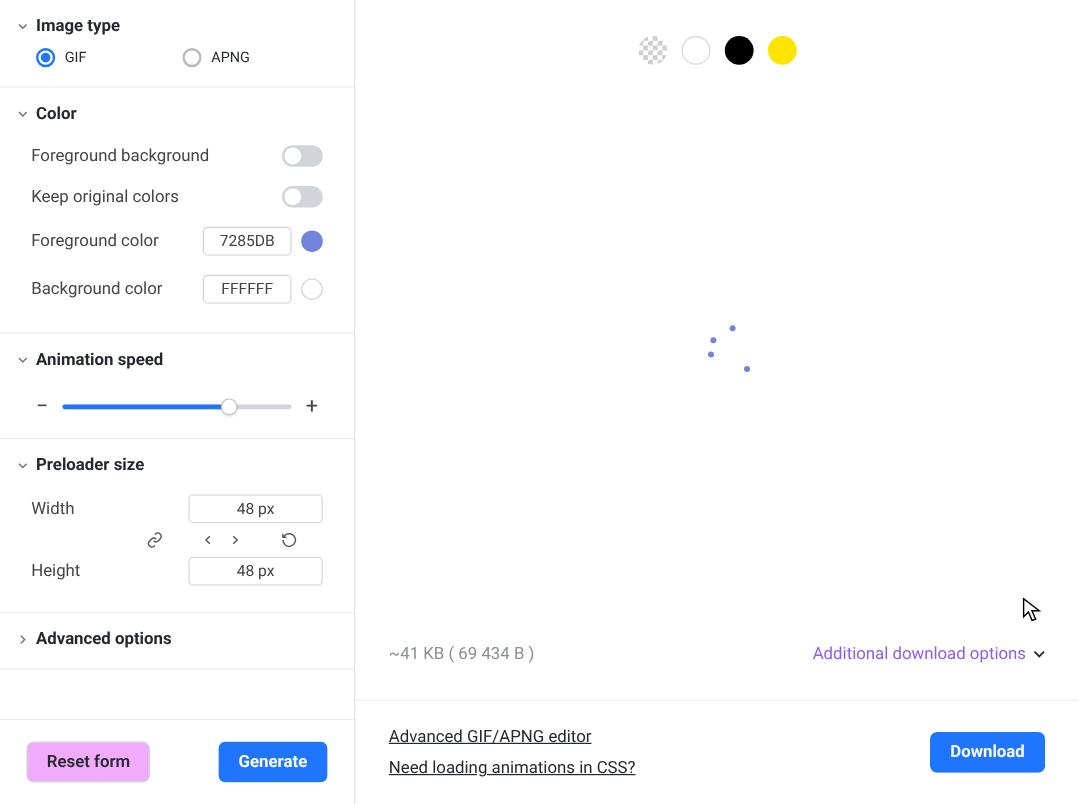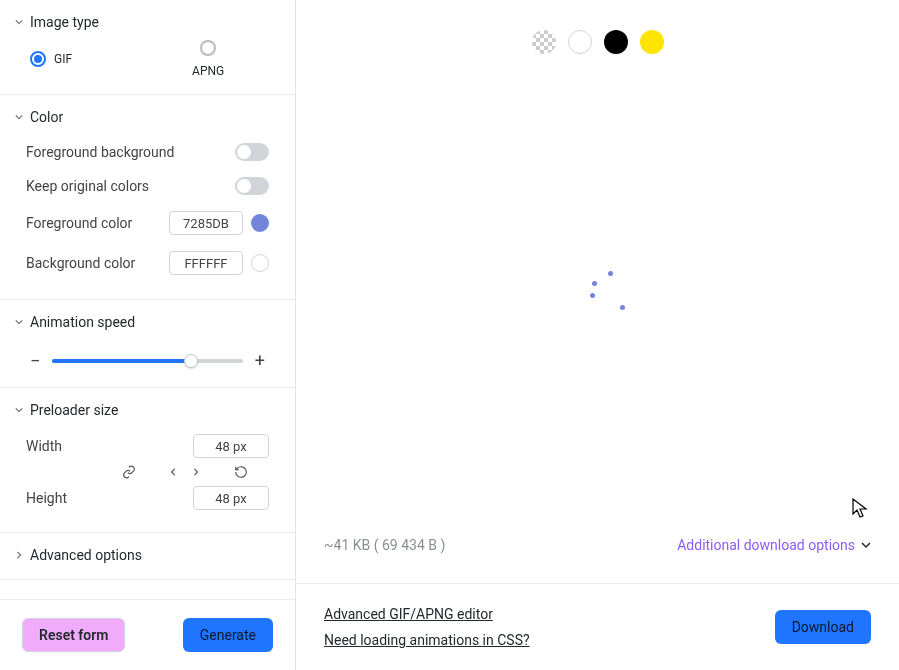--- a/index.html
+++ b/index.html
@@ -1,19 +1,19 @@
 <!DOCTYPE html>
 <html><head>
 <meta charset="utf-8">
 <style>
 * { box-sizing: border-box; margin: 0; padding: 0; font-family: -apple-system, BlinkMacSystemFont, "Segoe UI", Roboto, sans-serif; }
 body { width: 899px; height: 670px; display: flex; background: #fff; color: #333; overflow: hidden; }
 .sidebar { width: 296px; border-right: 1px solid #e1e4e8; display: flex; flex-direction: column; }
 .section { border-bottom: 1px solid #eaecef; padding: 14px 0 16px 0; }
-.section-header { display: flex; align-items: center; padding: 0 14px 10px 14px; gap: 6px; font-size: 14px; font-weight: 400; color: #24292e; cursor: pointer; }
+.section-header { display: flex; align-items: center; padding: 0 14px 10px 14px; gap: 6px; font-size: 14px; font-weight: 700; color: #24292e; cursor: pointer; }
 .section-header.collapsed { padding-bottom: 0; }
 .chev { width: 10px; height: 10px; display: inline-flex; align-items: center; justify-content: center; }
 .chev svg { stroke: #6a737d; }
 .radio-row { display: flex; gap: 40px; padding: 0 30px; align-items: center; }
 .radio-item { display: flex; align-items: center; gap: 8px; cursor: pointer; }
 .radio-outer { width: 16px; height: 16px; border-radius: 50%; border: 2px solid #bbb; display: flex; align-items: center; justify-content: center; }
 .radio-outer.selected { border-color: #1f75fe; }
 .radio-inner { width: 8px; height: 8px; border-radius: 50%; background: #1f75fe; }
 .radio-label { font-size: 12px; color: #24292e; }
 .field-row { display: flex; align-items: center; justify-content: space-between; padding: 8px 26px; font-size: 14px; color: #444; }
@@ -22,27 +22,27 @@
 .color-input-wrap { display: flex; align-items: center; gap: 8px; }
 .color-text { width: 74px; height: 24px; border: 1px solid #d1d5da; border-radius: 4px; font-size: 13px; text-align: center; color: #444; }
 .swatch { width: 18px; height: 18px; border-radius: 50%; }
 .swatch-border { border: 1px solid #d1d5da; }
 .slider-row { display: flex; align-items: center; gap: 12px; padding: 10px 30px 0 30px; }
 .slider-btn { font-size: 18px; color: #444; cursor: pointer; user-select: none; }
 .slider-track { flex: 1; height: 4px; background: #d1d5da; border-radius: 2px; position: relative; }
 .slider-fill { position: absolute; left: 0; top: 0; bottom: 0; background: #1f75fe; border-radius: 2px; }
 .slider-handle { position: absolute; width: 14px; height: 14px; border-radius: 50%; background: #fff; border: 1px solid #c0c4c8; top: -5px; transform: translateX(-50%); box-shadow: 0 1px 2px rgba(0,0,0,0.15); }
 .size-row { display: flex; align-items: center; justify-content: space-between; padding: 6px 26px; font-size: 14px; color: #444; }
-.size-input { width: 76px; height: 24px; border: 1px solid #d1d5da; border-radius: 4px; font-size: 13px; text-align: center; color: #444; }
+.size-input { width: 112px; height: 24px; border: 1px solid #d1d5da; border-radius: 4px; font-size: 13px; text-align: center; color: #444; }
 .size-mid { display: flex; align-items: center; justify-content: center; gap: 34px; padding: 1px 26px 1px 100px; color: #555; }
 .size-mid .mini { font-size: 14px; cursor: pointer; display: inline-flex; }
 .footer-bar { margin-top: auto; padding: 18px 22px; display: flex; align-items: center; justify-content: space-between; border-top: 1px solid #eaecef; }
 .btn { padding: 8px 16px; border-radius: 6px; font-size: 14px; cursor: pointer; border: 1px solid transparent; }
 .btn-plain { border-color: #d1d5da; background: #f0abfc; color: #24292e; font-weight: 600; }
-.btn-primary { background: #1f75fe; color: #0f172a; font-weight: 400; }
+.btn-primary { background: #1f75fe; color: #ffffff; font-weight: 700; }
 .preview { flex: 1; display: flex; flex-direction: column; position: relative; }
 .preview-swatches { display: flex; gap: 12px; justify-content: center; padding: 30px 0 0 0; }
 .psw { width: 24px; height: 24px; border-radius: 50%; cursor: pointer; }
 .psw-transparent { background-image: linear-gradient(45deg,#ccc 25%,transparent 25%),linear-gradient(-45deg,#ccc 25%,transparent 25%),linear-gradient(45deg,transparent 75%,#ccc 75%),linear-gradient(-45deg,transparent 75%,#ccc 75%); background-size: 8px 8px; background-position: 0 0,0 4px,4px -4px,-4px 0; }
 .psw-white { background: #fff; border: 1px solid #d1d5da; }
 .psw-black { background: #000; }
 .psw-yellow { background: #ffe400; }
 .preview-canvas { flex: 1; display: flex; align-items: center; justify-content: center; position: relative; }
 .loader-dot { position: absolute; width: 5px; height: 5px; border-radius: 50%; background: #7285DB; }
 .cursor-icon { position: absolute; left: 556px; top: 498px; }
@@ -67,21 +67,21 @@
         </span>
       <span>Image type</span>
     </div>
     <div class="radio-row">
       <div class="radio-item">
         <span class="radio-outer selected">
             <span class="radio-inner"></span>
           </span>
         <span class="radio-label">GIF</span>
       </div>
-      <div class="radio-item" style="margin-left:80px;flex-direction:column;">
+      <div class="radio-item" style="margin-left:40px;">
         <span class="radio-outer"></span>
         <span class="radio-label">APNG</span>
       </div>
     </div>
   </div>
 
   <div class="section">
     <div class="section-header">
       <span class="chev">
           <svg width="8" height="8" viewBox="0 0 10 10" fill="none" stroke-width="1.5">

